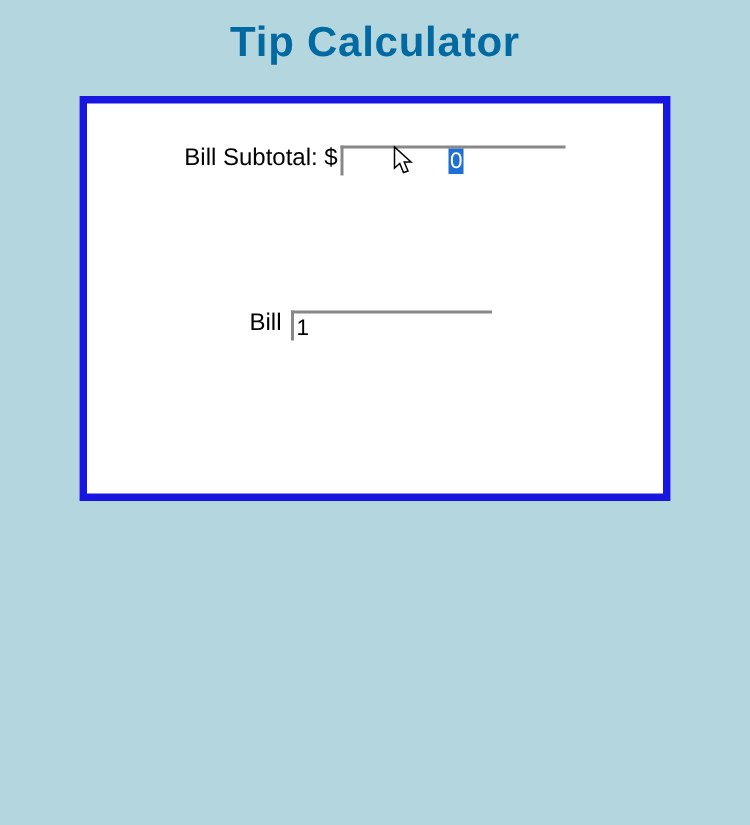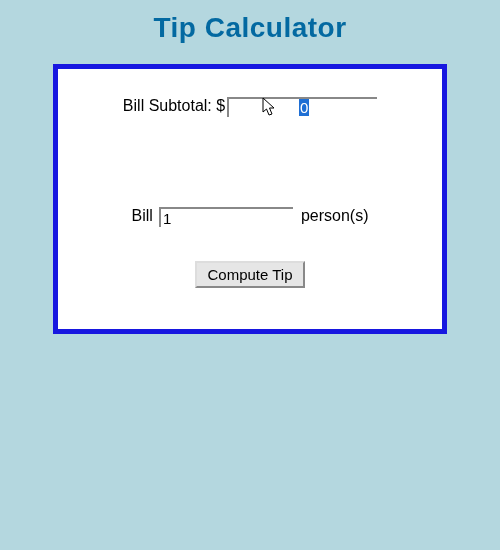--- a/index.html
+++ b/index.html
@@ -114,25 +114,21 @@
   </div>
 
 
 
   <div class="row row-split">
     <span class="inline">
       <span>Bill</span>
       <span style="width:2px"></span>
       <input class="text-input w-split" value="1" style="">
       <span style="width:4px"></span>
-      <span>person(s)</span>
     </span>
   </div>
 
-  <div class="row row-compute">
-    <button class="compute-btn">Compute Tip</button>
-  </div>
 
 </div>
 
 <svg class="cursor" viewBox="0 0 20 22">
   <path d="M1 1 L1 15 L4.5 12 L7 18 L10 17 L7.5 11 L12 11 Z" fill="#fff" stroke="#000" stroke-width="1"></path>
 </svg>
 
 </body></html>

